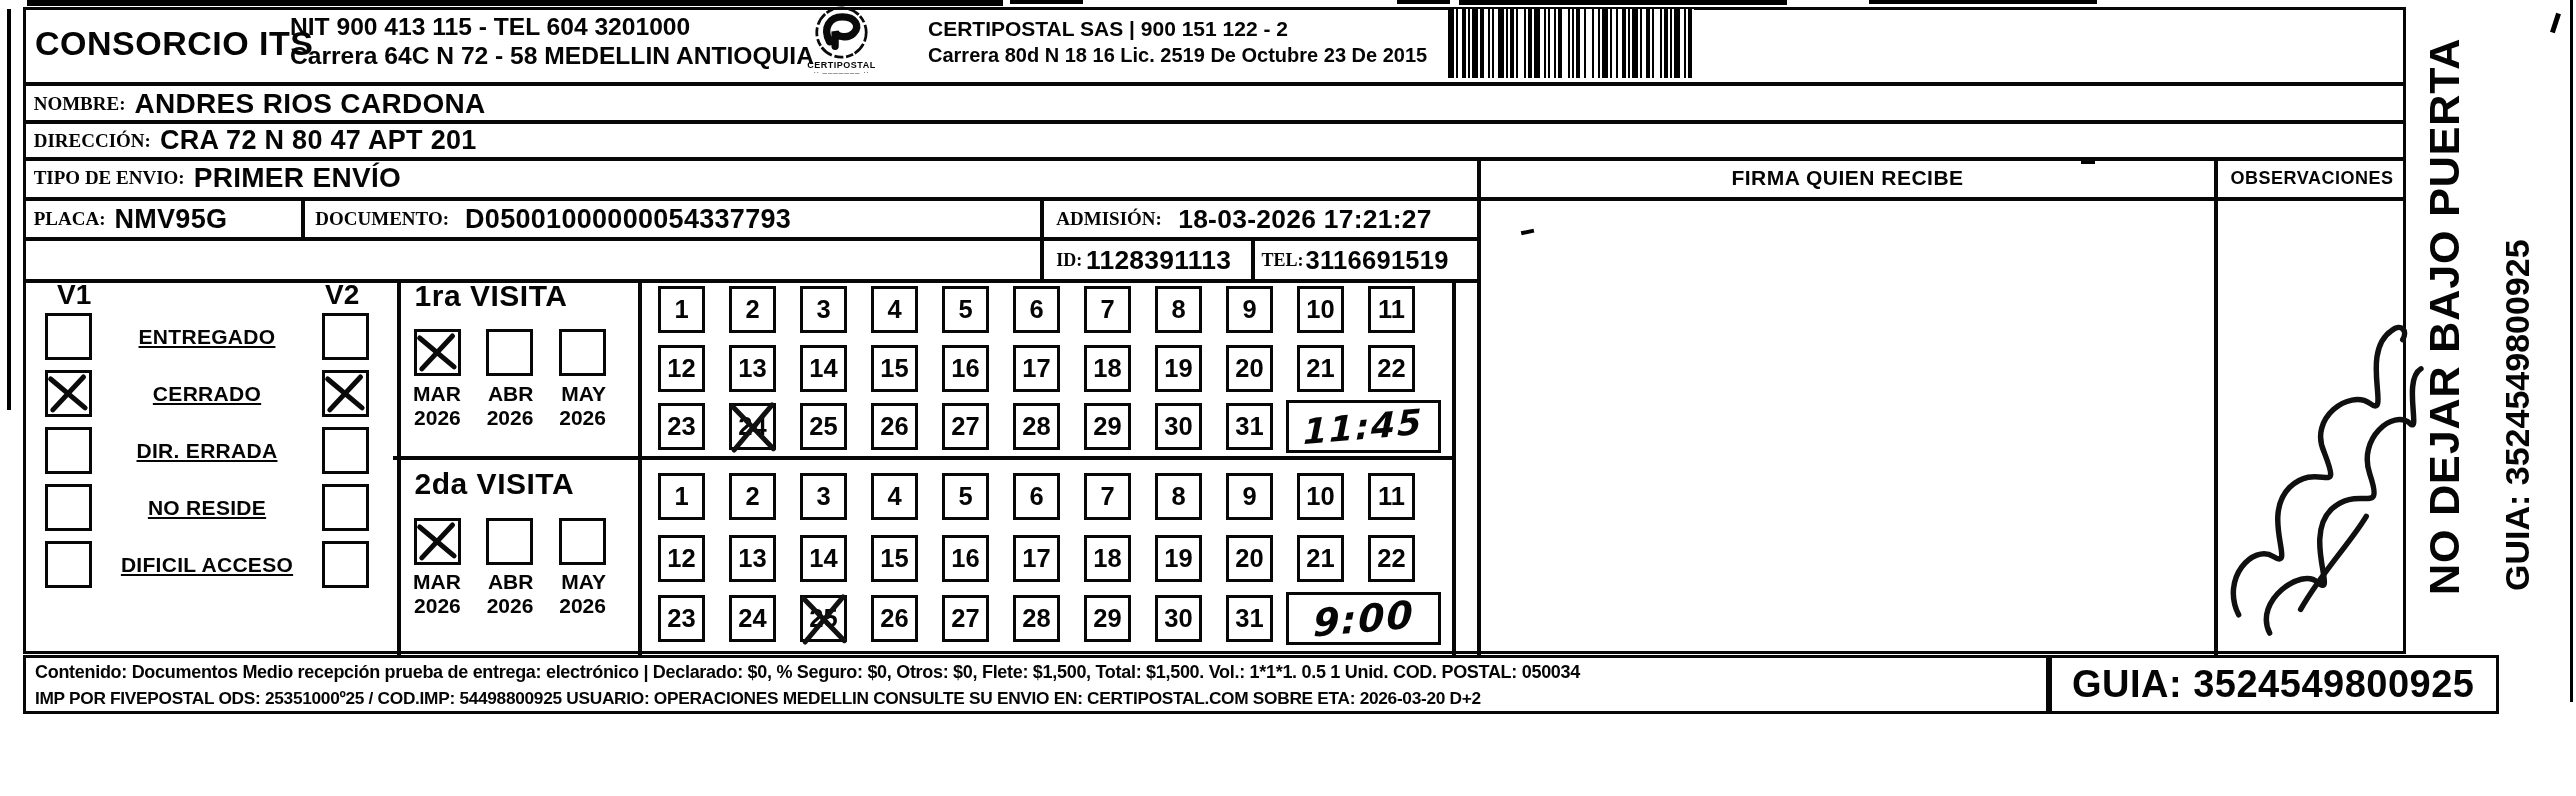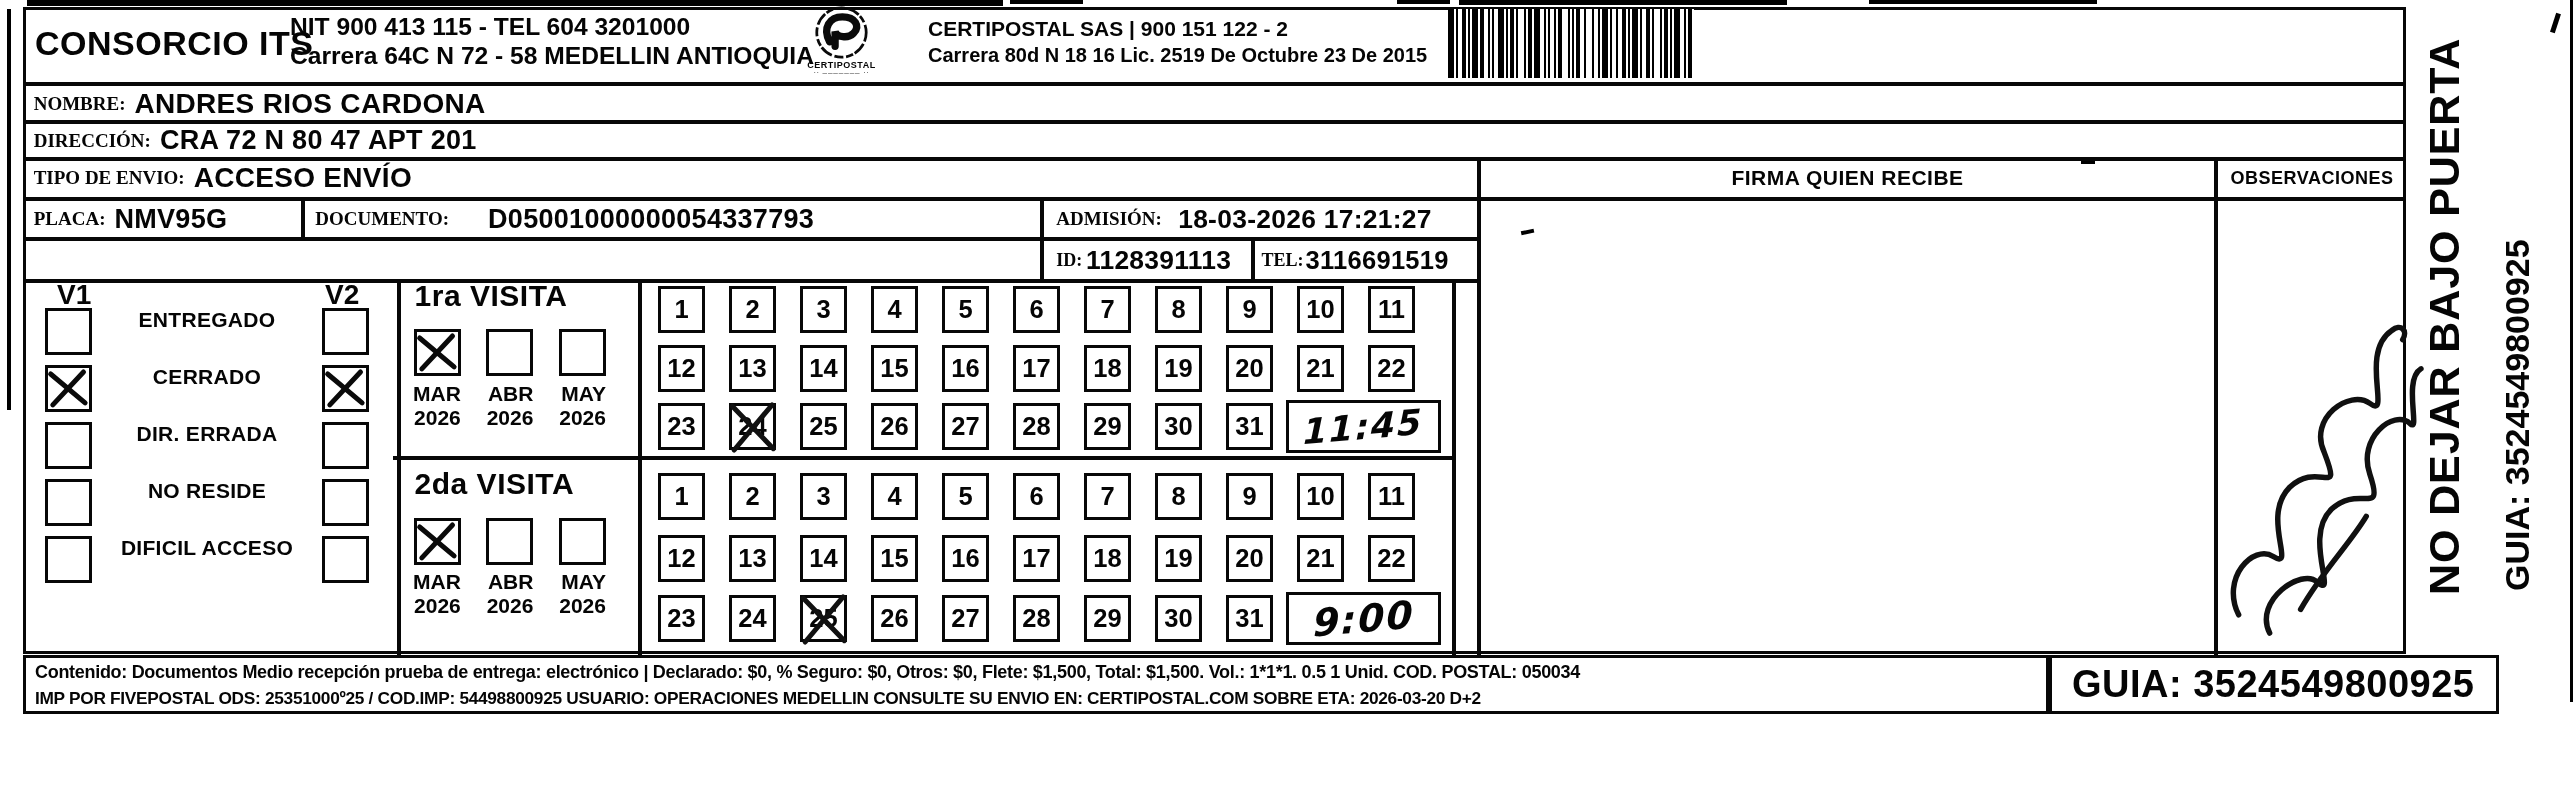--- a/index.html
+++ b/index.html
@@ -22,21 +22,21 @@
   .barcode div{height:100%;flex:none;}
   
   .frow{position:absolute;display:flex;align-items:center;box-sizing:border-box;padding-left:7.3px;white-space:nowrap;overflow:hidden;}
   .flabel{font-size:19px;font-weight:700;margin-right:9px;font-family:Liberation Serif, serif;}
   .fvalue{font-size:27px;font-weight:700;letter-spacing:0.3px;}
   .fvalue.big{font-size:28px;}
   .hdrcell{position:absolute;display:flex;align-items:center;justify-content:center;font-size:21px;font-weight:700;letter-spacing:0.5px;}
   
   .vhead{position:absolute;font-size:28px;font-weight:700;}
   .status-rows{position:absolute;left:23px;top:308px;width:374px;}
-  .status-row{display:flex;height:57px;padding:0 28px 0 22px;}
+  .status-row{display:flex;align-items:center;height:57px;padding:0 28px 0 22px;text-decoration:underline;}
   .status-label{flex:1;text-align:center;font-size:21px;font-weight:700;letter-spacing:0.3px;}
   .cb{width:47px;height:47px;border:3.6px solid #070707;box-sizing:border-box;position:relative;background:#fff;flex:none;}
   .cb.checked::before,.cb.checked::after{content:"";position:absolute;left:-12%;top:44%;width:122%;height:4.6px;background:#0a0a0a;border-radius:2.7px;}
   .cb.checked::before{transform:rotate(40deg);}
   .cb.checked::after{transform:rotate(-47deg);}
   
   .vtitle{font-size:30px;font-weight:700;letter-spacing:0.5px;margin:0 0 0 14.6px;}
   .months{display:flex;gap:24.6px;margin:16.4px 0 0 12.8px;}
   .mcol{display:flex;flex-direction:column;align-items:flex-end;width:48px;}
   .mlab{font-size:21px;font-weight:700;margin-top:5.5px;white-space:nowrap;}
@@ -200,32 +200,32 @@
   <div class="frow" style="left:26.4px;top:86px;width:2188px;height:35px;">
     <span class="flabel">NOMBRE:</span>
     <span class="fvalue big">ANDRES RIOS CARDONA</span>
   </div>
   <div class="frow" style="left:26.4px;top:124px;width:2188px;height:33px;">
     <span class="flabel">DIRECCIÓN:</span>
     <span class="fvalue">CRA 72 N 80 47 APT 201</span>
   </div>
   <div class="frow" style="left:26.4px;top:160px;width:1422px;height:36px;">
     <span class="flabel">TIPO DE ENVIO:</span>
-    <span class="fvalue big">ACCESO ENVÍO</span>
+    <span class="fvalue big">PRIMER ENVÍO</span>
   </div>
   <div class="hdrcell" style="left:1481px;top:160px;width:733px;height:36px;">FIRMA QUIEN RECIBE</div>
   <div class="hdrcell" style="left:2218px;top:160px;width:188px;height:36px;font-size:18px;">OBSERVACIONES</div>
 
   <div class="frow" style="left:26.4px;top:201px;width:274px;height:36px;">
     <span class="flabel">PLACA:</span>
     <span class="fvalue">NMV95G</span>
   </div>
   <div class="frow" style="left:308px;top:201px;width:729px;height:36px;">
     <span class="flabel">DOCUMENTO:</span>
-    <span class="fvalue" style="margin-left:30px;">D05001000000054337793</span>
+    <span class="fvalue" style="margin-left:7px;">D05001000000054337793</span>
   </div>
   <div class="frow" style="left:1049px;top:201px;width:429px;height:36px;">
     <span class="flabel">ADMISIÓN:</span>
     <span class="fvalue" style="font-size:26.4px;margin-left:7.3px;">18-03-2026 17:21:27</span>
   </div>
   <div class="frow" style="left:1049px;top:241px;width:202px;height:38px;">
     <span class="flabel" style="font-size:18px;margin-right:3.6px;">ID:</span>
     <span class="fvalue" style="font-size:26.4px;">1128391113</span>
   </div>
   <div class="frow" style="left:1258px;top:241px;width:219px;height:38px;padding-left:3.6px;">

